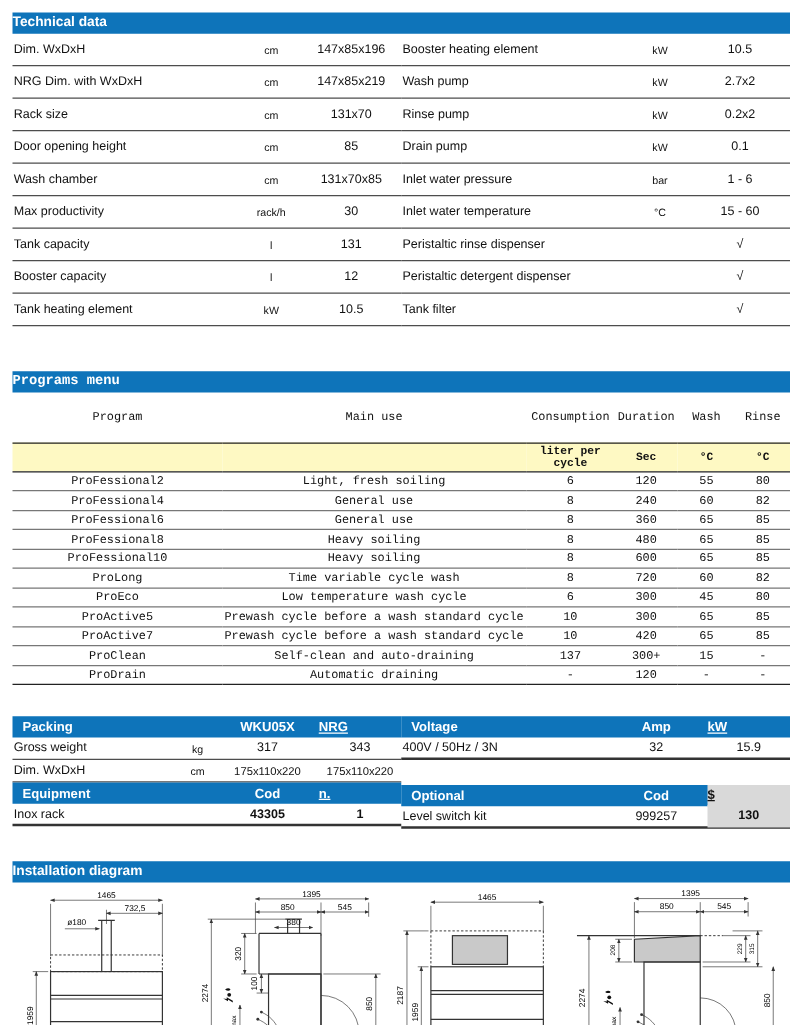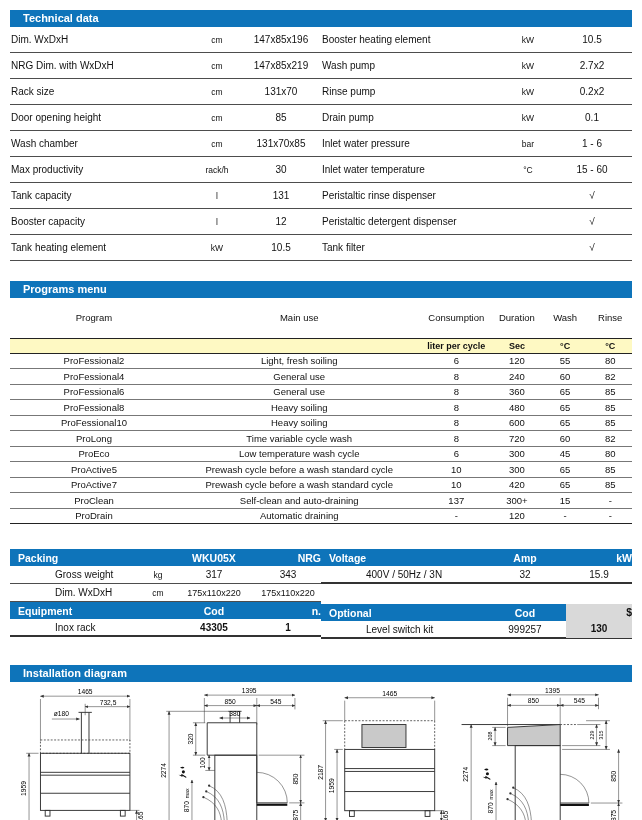--- a/index.html
+++ b/index.html
@@ -4,48 +4,48 @@
 <style>
   * { box-sizing: border-box; }
   html,body { margin:0; padding:0; }
   body {
     width:642px; height:820px; background:#fff;
     font-family:"Liberation Sans", sans-serif; color:#111;
     padding:10px 10px 0 10px; overflow:hidden;
   }
   .bar {
     background:#0e74ba; color:#fff; font-weight:bold; font-size:11px;
-    height:17px; line-height:17px; padding-left:13px;
+    height:17px; line-height:17px; 
   }
   
   .cols { display:flex; gap:0; }
   .col { flex:1; min-width:0; }
   .spec-row { display:flex; align-items:center; height:26px; border-bottom:1px solid #4d4d4d; font-size:10px; }
   .spec-label { flex:1; padding-left:1px; }
   .spec-unit  { width:48px; text-align:center; font-size:8.5px; }
   .spec-value { width:80px; text-align:center; }
   
-  .programs-wrap { margin-top:20px; }
+  .programs-wrap { margin-top:36px;font-family:Liberation Mono, monospace; }
   table.programs { width:100%; border-collapse:collapse; font-size:9.5px; table-layout:fixed; }
   table.programs th { font-weight:normal; height:40px; text-align:center; vertical-align:middle; font-size:9.5px; }
   table.programs tr.units td {
     background:#fef9c3; font-weight:bold; height:15px; text-align:center; font-size:9px;
     border-top:1.5px solid #222; border-bottom:1.5px solid #222;
   }
   table.programs tr.data td { height:15.5px; text-align:center; border-bottom:1px solid #777; }
   table.programs tr.data:last-child td { border-bottom:1.5px solid #222; }
   
   .mini-section { margin-top:25px; }
   .mini-bar { display:flex; background:#0e74ba; color:#fff; font-weight:bold; font-size:10.5px; height:17px; align-items:center; }
   .mini-bar .m-label { flex:1; padding-left:8px; }
   .mini-bar .m-c1 { width:82px; text-align:center; }
-  .mini-bar .m-c2 { width:66px; text-align:right; }
+  .mini-bar .m-c2 { width:66px; text-align:left;text-decoration:underline; }
   .mini-row { display:flex; align-items:center; height:18px; font-size:10px; border-bottom:1px solid #4d4d4d; }
   .mini-row.last { border-bottom:2px solid #333; }
-  .mini-row .m-label { flex:1; padding-left:1px;margin-left:44px; }
+  .mini-row .m-label { flex:1; padding-left:1px; }
   .mini-row .m-unit { width:30px; text-align:center; font-size:8.5px; }
   .mini-row .m-c1 { width:82px; text-align:center; }
   .mini-row .m-c2 { width:66px; text-align:center; }
   .bold { font-weight:bold; }
   .graycell { background:#d9d9d9; color:#111; }
   .gap20 { height:20px; }
   
   .install-section { margin-top:26px; }
   .diagrams { display:flex; justify-content:space-between; padding-top:4px; }
   svg .ln  { fill:none; stroke:#333; stroke-width:1; }

